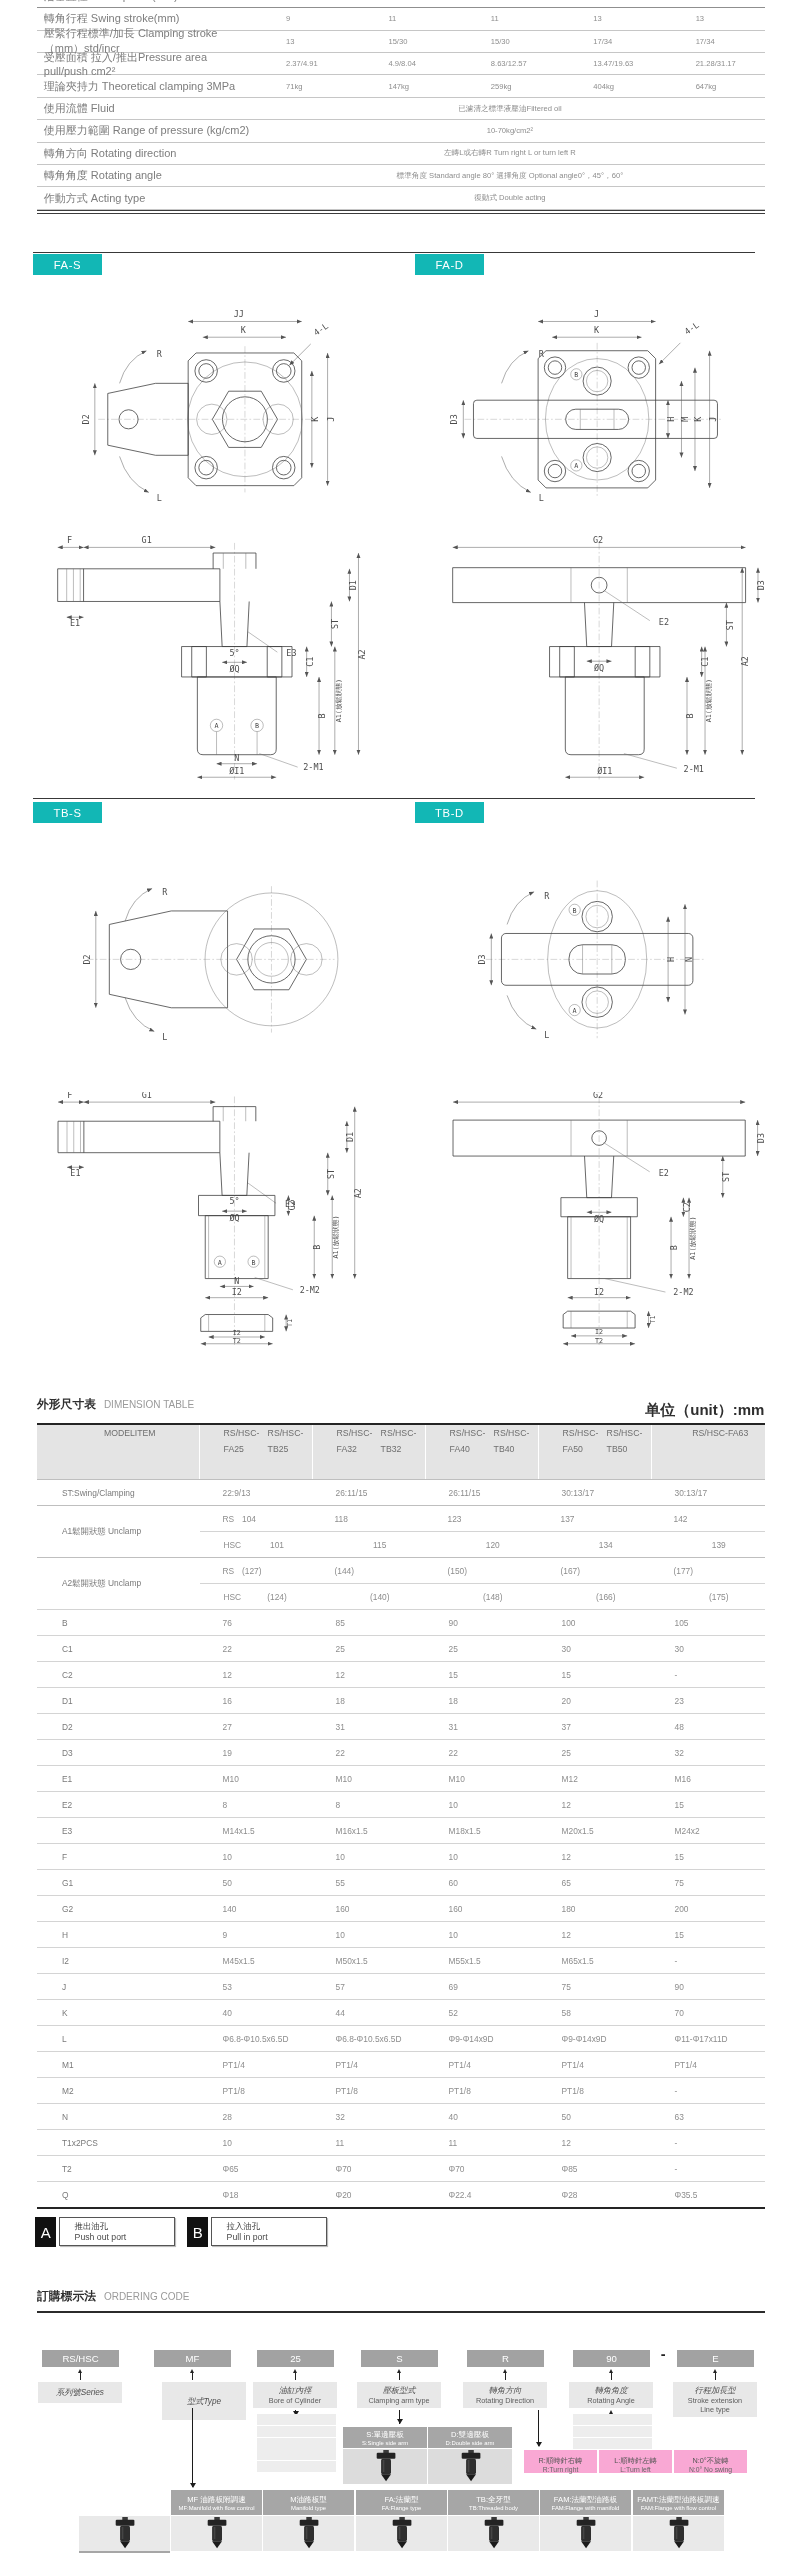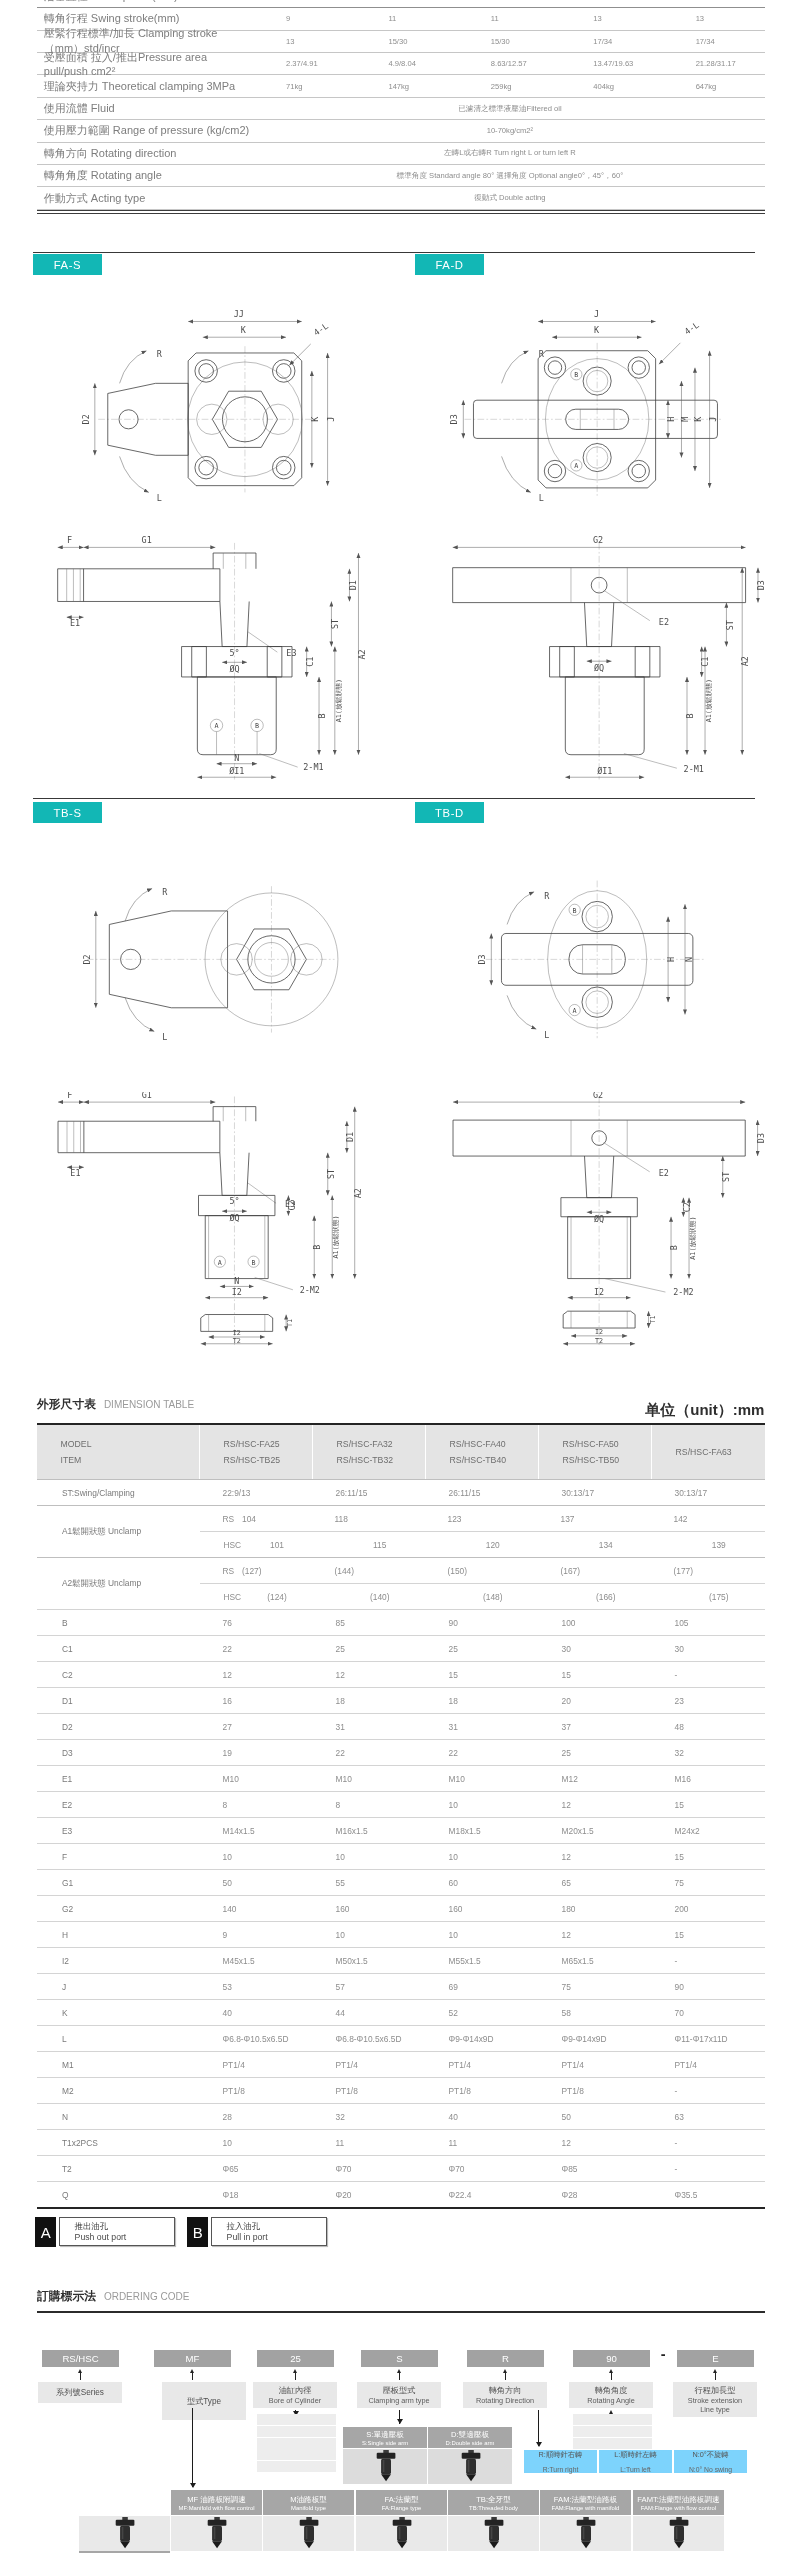--- a/index.html
+++ b/index.html
@@ -30,21 +30,21 @@
   svg .c{fill:none;stroke:#9a9a9a;stroke-width:.7;stroke-dasharray:12 4 3 4;}
   svg text{fill:#4c4c4c;font-family:"DejaVu Sans Mono","Liberation Mono",monospace;font-size:15px;}
   svg text.sm{font-size:12px;}
 
   
   .dtitle-zh{font-size:11.8px;font-weight:bold;color:#2f2f2f;}
   .dtitle-en{font-size:10px;color:#9a9a9a;margin-left:7.9px;}
   .dunit{font-size:15px;font-weight:bold;color:#2f2f2f;}
   .dt{position:absolute;left:37px;top:1423px;width:728px;border-top:2.3px double #242424;border-bottom:2.3px double #242424;}
   .dhead{display:flex;background:#e4e4e4;height:54px;}
-  .dhead .hc{box-sizing:border-box;border-right:1.1px solid #fff;display:flex;flex-direction:column;justify-content:center;
+  .dhead .hc{box-sizing:border-box;border-right:1.1px solid #fff;display:flex;flex-direction:row;justify-content:center;
              padding-left:23.6px;font-size:8.7px;color:#6e6e6e;line-height:1.85;}
   .dhead .hc:last-child{border-right:none;}
   .c0{width:163px;} .cN{width:113px;}
   .drow2{display:flex;align-items:center;height:25px;border-top:0.6px solid #d4d4d4;}
   .drow2 .lab{width:163px;padding-left:25px;box-sizing:border-box;font-size:8.4px;color:#7a7a7a;}
   .drow2 .cell{width:113px;padding-left:22.5px;box-sizing:border-box;font-size:8.4px;color:#8d8d8d;}
   .splitrow{display:flex;border-top:0.6px solid #bfbfbf;}
   .splitrow .lab{width:163px;padding-left:25px;box-sizing:border-box;font-size:8.4px;color:#7a7a7a;
                  display:flex;align-items:center;}
   .subcol{width:565px;}
@@ -66,23 +66,23 @@
   .orule{position:absolute;left:37px;width:728px;border-top:2.3px double #2b2b2b;}
   .code{position:absolute;top:2350px;height:17px;width:77px;background:#a2a2a2;color:#fff;
         display:flex;align-items:center;justify-content:center;font-size:9.6px;}
   .dashsep{position:absolute;top:2346px;width:22.5px;text-align:center;font-size:14.6px;font-weight:bold;color:#222;}
   .uparr{position:absolute;width:1.1px;background:#222;}
   .uparr:before{content:"";position:absolute;top:-3.9px;left:-2.3px;border:2.8px solid transparent;border-bottom:4.5px solid #222;}
   .dnarr{position:absolute;width:1.4px;background:#1c1c1c;}
   .dnarr:after{content:"";position:absolute;bottom:-3.9px;left:-2.5px;border:3.1px solid transparent;border-top:5px solid #1c1c1c;}
   .lbox{position:absolute;background:#e8e8e8;color:#4f4f4f;display:flex;flex-direction:column;
         align-items:center;justify-content:center;text-align:center;}
-  .lbox .z{font-size:8.2px;} .lbox .e{font-size:7.3px;color:#5c5c5c;}
+  .lbox .z{font-size:8.2px;font-style:italic;} .lbox .e{font-size:7.3px;color:#5c5c5c;}
   .opt{position:absolute;background:#ededed;color:#555;font-size:7.6px;display:flex;align-items:center;justify-content:center;}
-  .opt2{position:absolute;background:#7dd3fc;color:#555;display:flex;flex-direction:column;align-items:center;justify-content:space-between;text-align:center;}
+  .opt2{position:absolute;background:#f9a8d4;color:#555;display:flex;flex-direction:column;align-items:center;justify-content:flex-end;text-align:center;}
   .opt2 .z{font-size:7.3px;} .opt2 .e{font-size:6.8px;color:#666;}
   .ghead{position:absolute;background:#a6a6a6;color:#fff;display:flex;flex-direction:column;align-items:center;justify-content:center;text-align:center;}
   .ghead .z{font-size:7.6px;} .ghead .e{font-size:5.9px;}
   .pcell{position:absolute;background:#e9e9e9;display:flex;align-items:center;justify-content:center;}
   .pimg{width:33px;height:33px;}
 </style>
 </head>
 <body>
 
 <div class="page">

